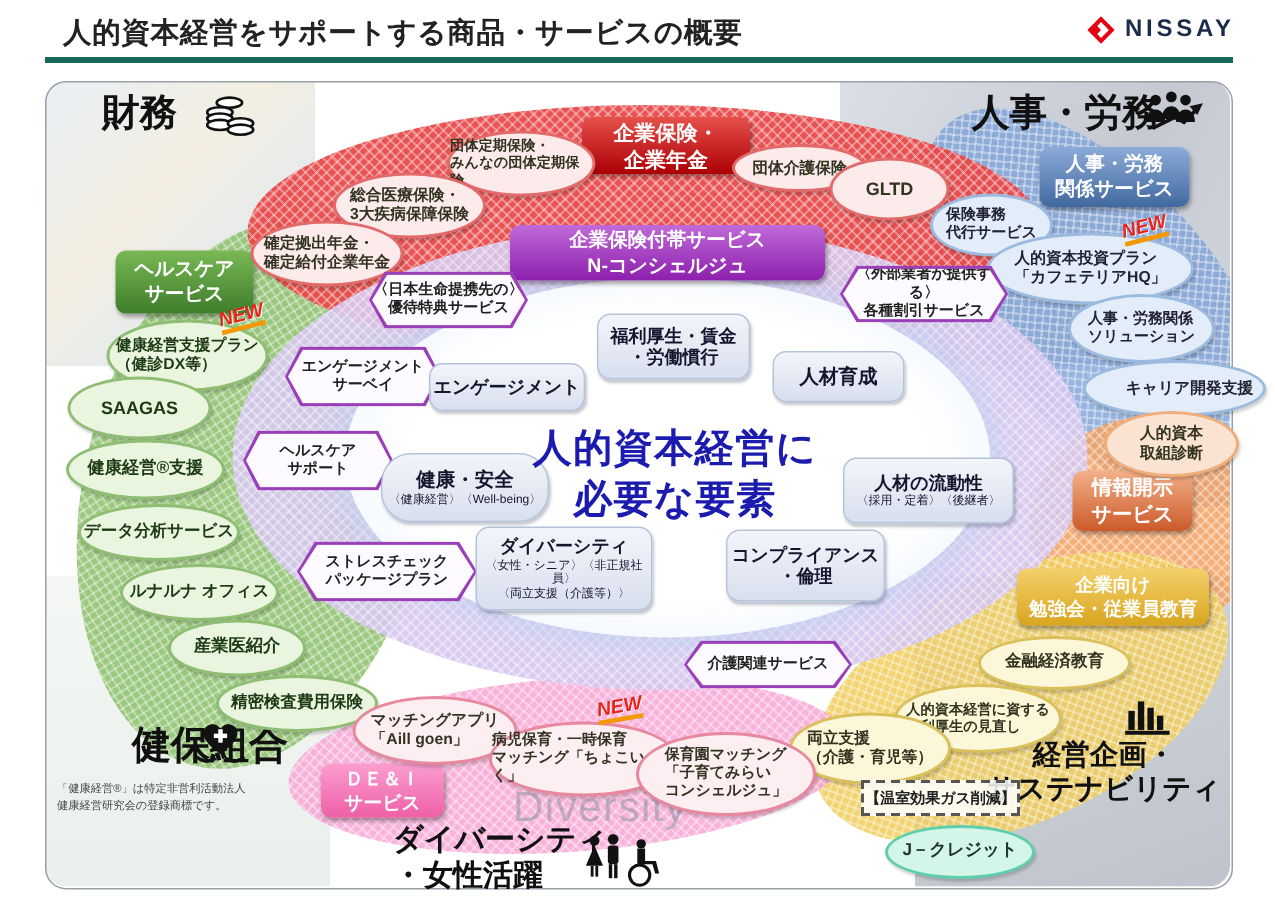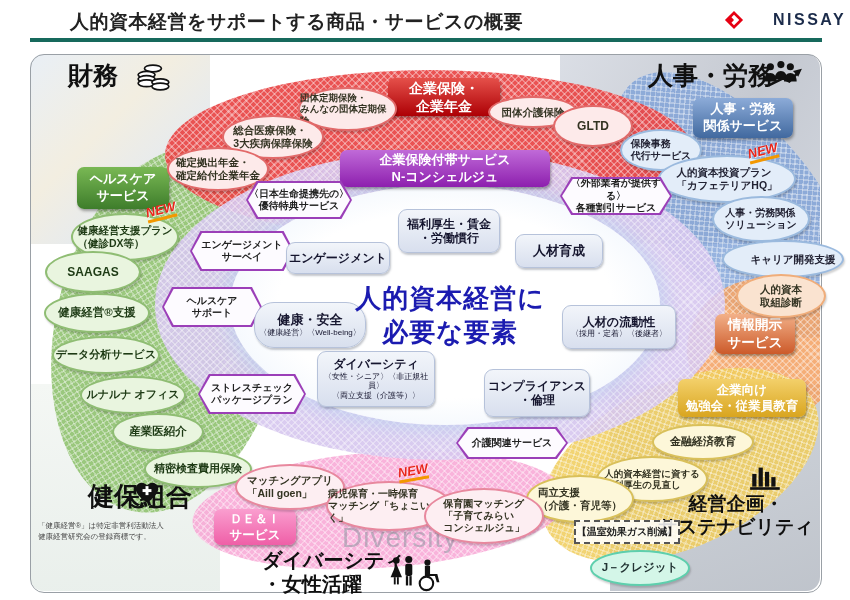--- a/index.html
+++ b/index.html
@@ -1,23 +1,23 @@
 <!DOCTYPE html>
 <html><head>
 <meta charset="utf-8">
 <style>
   html,body{margin:0;padding:0;background:#fff;}
   #stage{position:relative;width:850px;height:600px;background:#fff;overflow:hidden;
          font-family:"Liberation Sans","DejaVu Sans",sans-serif;color:#222;}
   .abs{position:absolute;}
   .pre{white-space:pre-line;}
   
-  .page-title{left:42px;top:9px;font-size:19px;font-weight:bold;color:#222;letter-spacing:.5px;margin-left:28px;}
+  .page-title{left:42px;top:9px;font-size:19px;font-weight:bold;color:#222;letter-spacing:.5px;}
   .brand{left:724px;top:10px;display:flex;align-items:center;gap:6px;}
-  .brand-name{font-size:16px;font-weight:bold;color:#1b2b4a;letter-spacing:2.5px;margin-left:23px;}
+  .brand-name{font-size:16px;font-weight:bold;color:#1b2b4a;letter-spacing:2.5px;}
   .divider{left:30px;top:38px;width:792px;height:4px;background:#17695c;}
   
   .frame{left:30px;top:54px;width:790px;height:537px;border:1.5px solid #9aa0a6;border-radius:14px;}
   .clip{left:30px;top:54px;width:790px;height:537px;border-radius:14px;overflow:hidden;}
   .region{position:absolute;border-radius:50%;
     background-image:repeating-linear-gradient(45deg,rgba(255,255,255,.33) 0 1.5px,transparent 1.5px 5px),
                      repeating-linear-gradient(-45deg,rgba(255,255,255,.33) 0 1.5px,transparent 1.5px 5px);}
   .photo{position:absolute;}
   
   .oval{position:absolute;border-radius:50%;display:flex;align-items:center;justify-content:center;
@@ -304,21 +304,21 @@
 サーベイ</span>
       </div>
   </div>
   <div class="hex" style="left:162px;top:287px;width:100px;height:40px;">
     <div class="hex-bg hexagon"></div>
       <div class="hex-in hexagon">
         <span>ヘルスケア
 サポート</span>
       </div>
   </div>
-  <div class="hex" style="left:198px;top:374px;width:108px;height:40px;">
+  <div class="hex" style="left:198px;top:361px;width:108px;height:40px;padding-left:12px;">
     <div class="hex-bg hexagon"></div>
       <div class="hex-in hexagon">
         <span>ストレスチェック
 パッケージプラン</span>
       </div>
   </div>
   <div class="hex" style="left:456px;top:427px;width:112px;height:32px;">
     <div class="hex-bg hexagon"></div>
       <div class="hex-in hexagon">
         <span>介護関連サービス</span>
@@ -344,21 +344,21 @@
   </div>
   <div class="gbox" style="left:562px;top:305px;width:112px;height:42px;">
     <span class="main">人材の流動性</span>
       <span class="sub">〈採用・定着〉〈後継者〉</span>
   </div>
   <div class="gbox" style="left:317px;top:351px;width:116px;height:54px;">
     <span class="main">ダイバーシティ</span>
       <span class="sub">〈女性・シニア〉〈非正規社員〉
 〈両立支援（介護等）〉</span>
   </div>
-  <div class="gbox" style="left:484px;top:353px;width:104px;height:46px;margin-top:16px;">
+  <div class="gbox" style="left:484px;top:353px;width:104px;height:46px;">
     <span class="main">コンプライアンス
 ・倫理</span>
       <span class="sub"></span>
   </div>
 
   <div class="center-title" style="left:325px;top:282px;width:250px;">人的資本経営に
 必要な要素</div>
 
   <div class="new-badge" style="left:146px;top:203px;transform:rotate(-14deg);">NEW</div>
   <div class="new-badge" style="left:748px;top:144px;transform:rotate(-14deg);">NEW</div>

